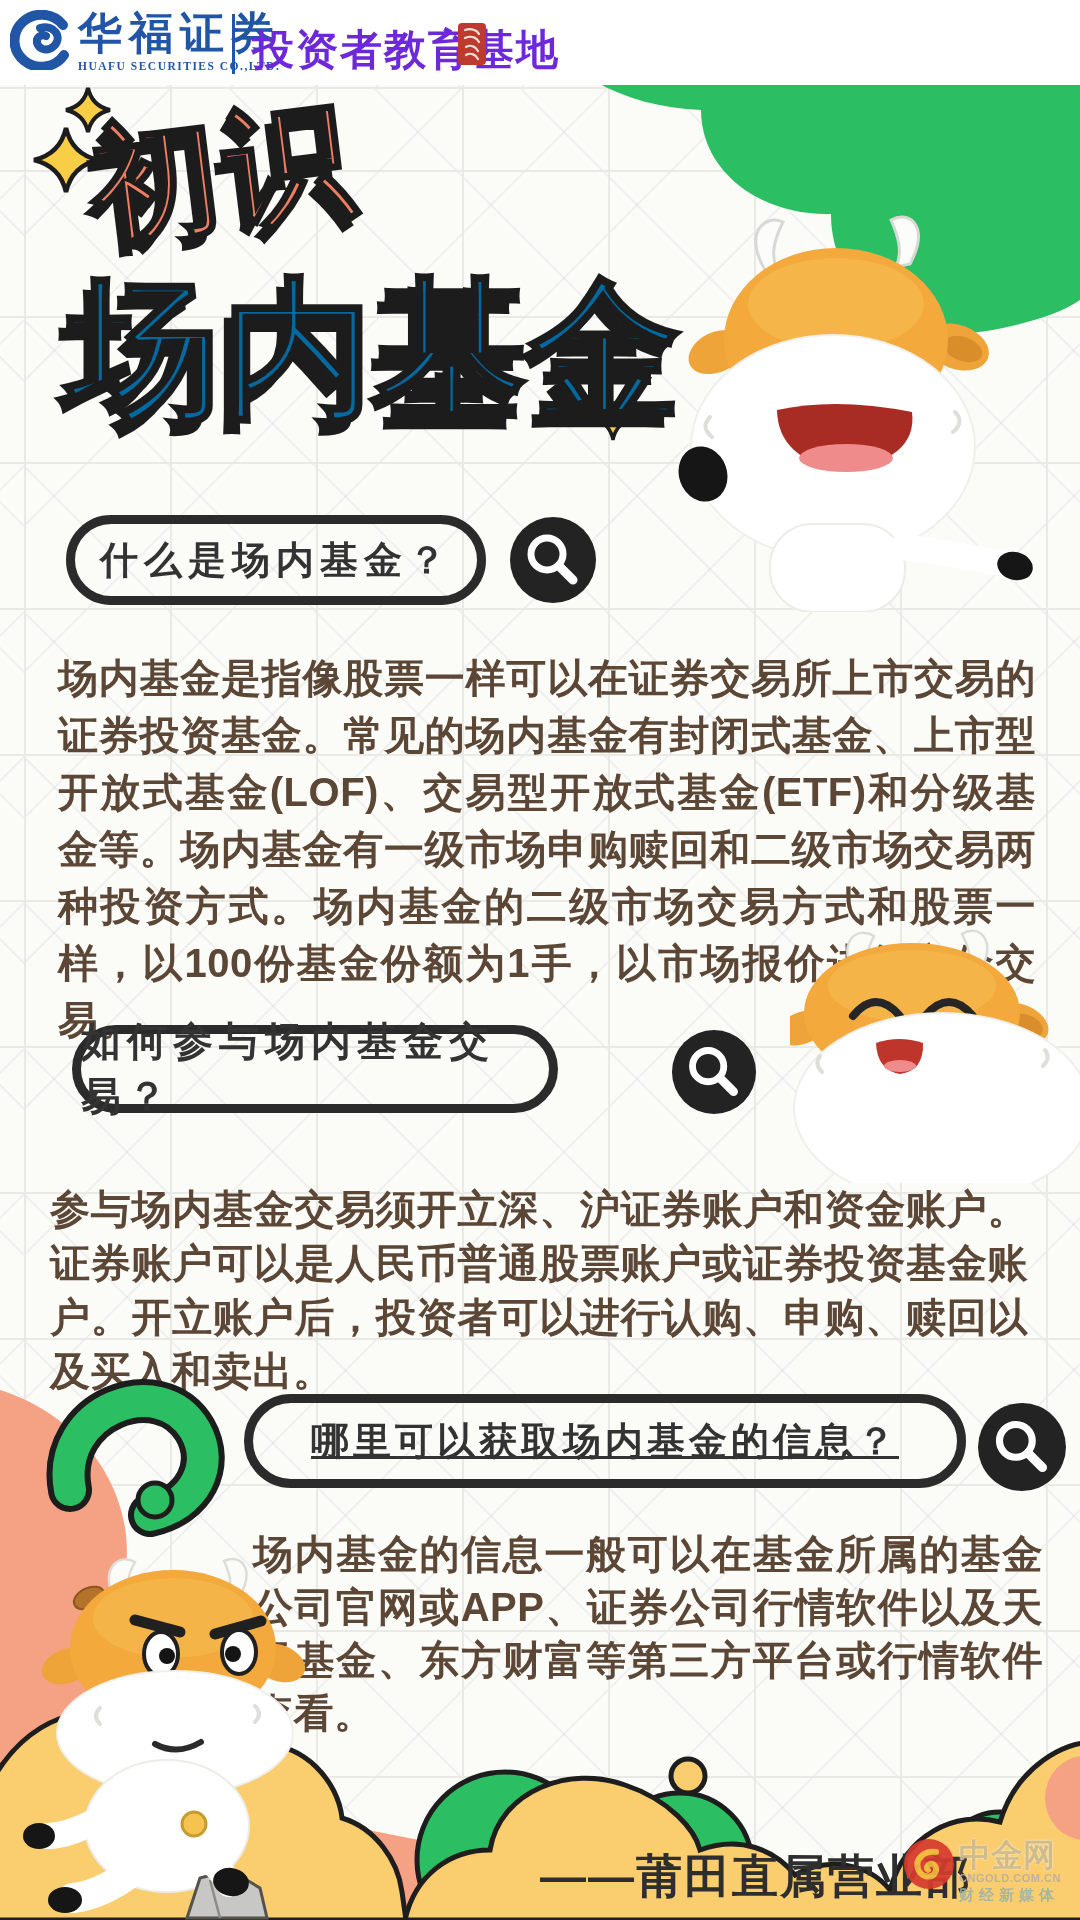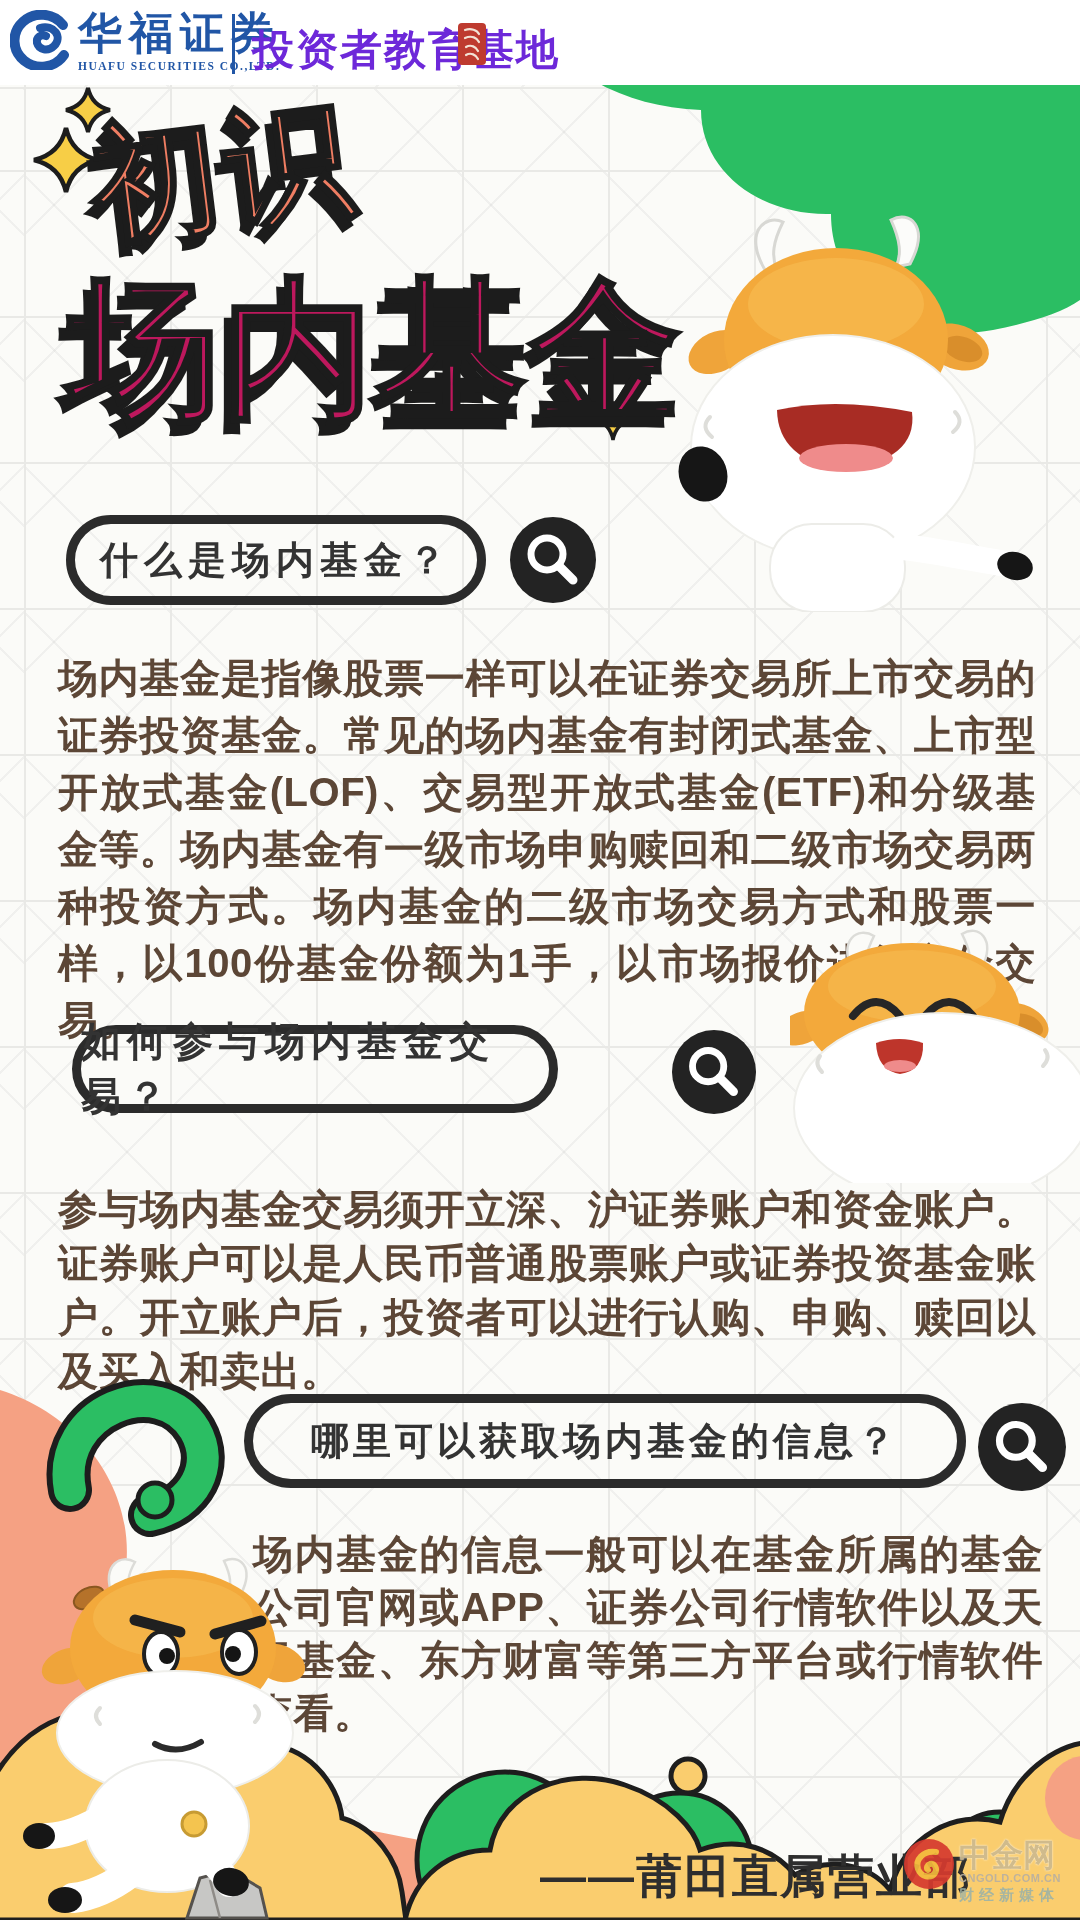--- a/index.html
+++ b/index.html
@@ -34,44 +34,44 @@
   
   .title-line1{
     position:absolute;left:92px;top:118px;
     font-size:128px;font-weight:900;color:#F07E63;line-height:1.1;
     -webkit-text-stroke:3px #1c1c1c;
     text-shadow:-9px 11px 0 #1c1c1c;
     transform:rotate(-7deg);transform-origin:left center;letter-spacing:6px;
   }
   .title-line2{
     position:absolute;left:68px;top:262px;
-    font-size:152px;font-weight:900;color:#be185d;line-height:1.15;
+    font-size:152px;font-weight:900;color:#0369a1;line-height:1.15;
     -webkit-text-stroke:3px #1c1c1c;
     text-shadow:-9px 12px 0 #1c1c1c;letter-spacing:2px;
   }
   
   .pill{
     position:absolute;border:9px solid #2B2B2B;border-radius:60px;
     display:flex;align-items:center;justify-content:center;
     color:#333333;font-weight:900;background:transparent;
   }
   .pill-1{left:66px;top:515px;width:402px;height:72px;font-size:38px;letter-spacing:6px;}
   .pill-2{left:72px;top:1025px;width:468px;height:70px;font-size:40px;letter-spacing:6px;}
-  .pill-3{left:244px;top:1394px;width:704px;height:76px;font-size:38px;letter-spacing:4px;}
+  .pill-3{left:244px;top:1394px;width:704px;height:76px;font-size:38px;letter-spacing:4px;text-decoration:underline;}
   .mag{position:absolute;}
   .mag-1{left:509px;top:516px;}
   .mag-2{left:671px;top:1029px;}
   .mag-3{left:977px;top:1402px;}
   
   .para{
     position:absolute;color:#5C4636;font-weight:800;text-align:justify;
     letter-spacing:.5px;
   }
   .para-1{left:58px;top:650px;width:978px;font-size:40px;line-height:57px;}
-  .para-2{left:58px;top:1182px;width:978px;font-size:40px;line-height:54px;}
+  .para-2{left:50px;top:1182px;width:978px;font-size:40px;line-height:54px;}
   .para-3{left:253px;top:1528px;width:790px;font-size:40px;line-height:53px;}
   
   .bull-a{position:absolute;left:615px;top:212px;}
   .bull-b{position:absolute;left:790px;top:928px;}
   .bull-c{position:absolute;left:15px;top:1548px;z-index:6;}
   .bottom-decor{position:absolute;left:0;top:1330px;z-index:5;}
   
   .signature{
     position:absolute;left:540px;top:1846px;width:470px;z-index:8;
     font-size:46px;font-weight:900;color:#2E2E2E;letter-spacing:2px;white-space:nowrap;

